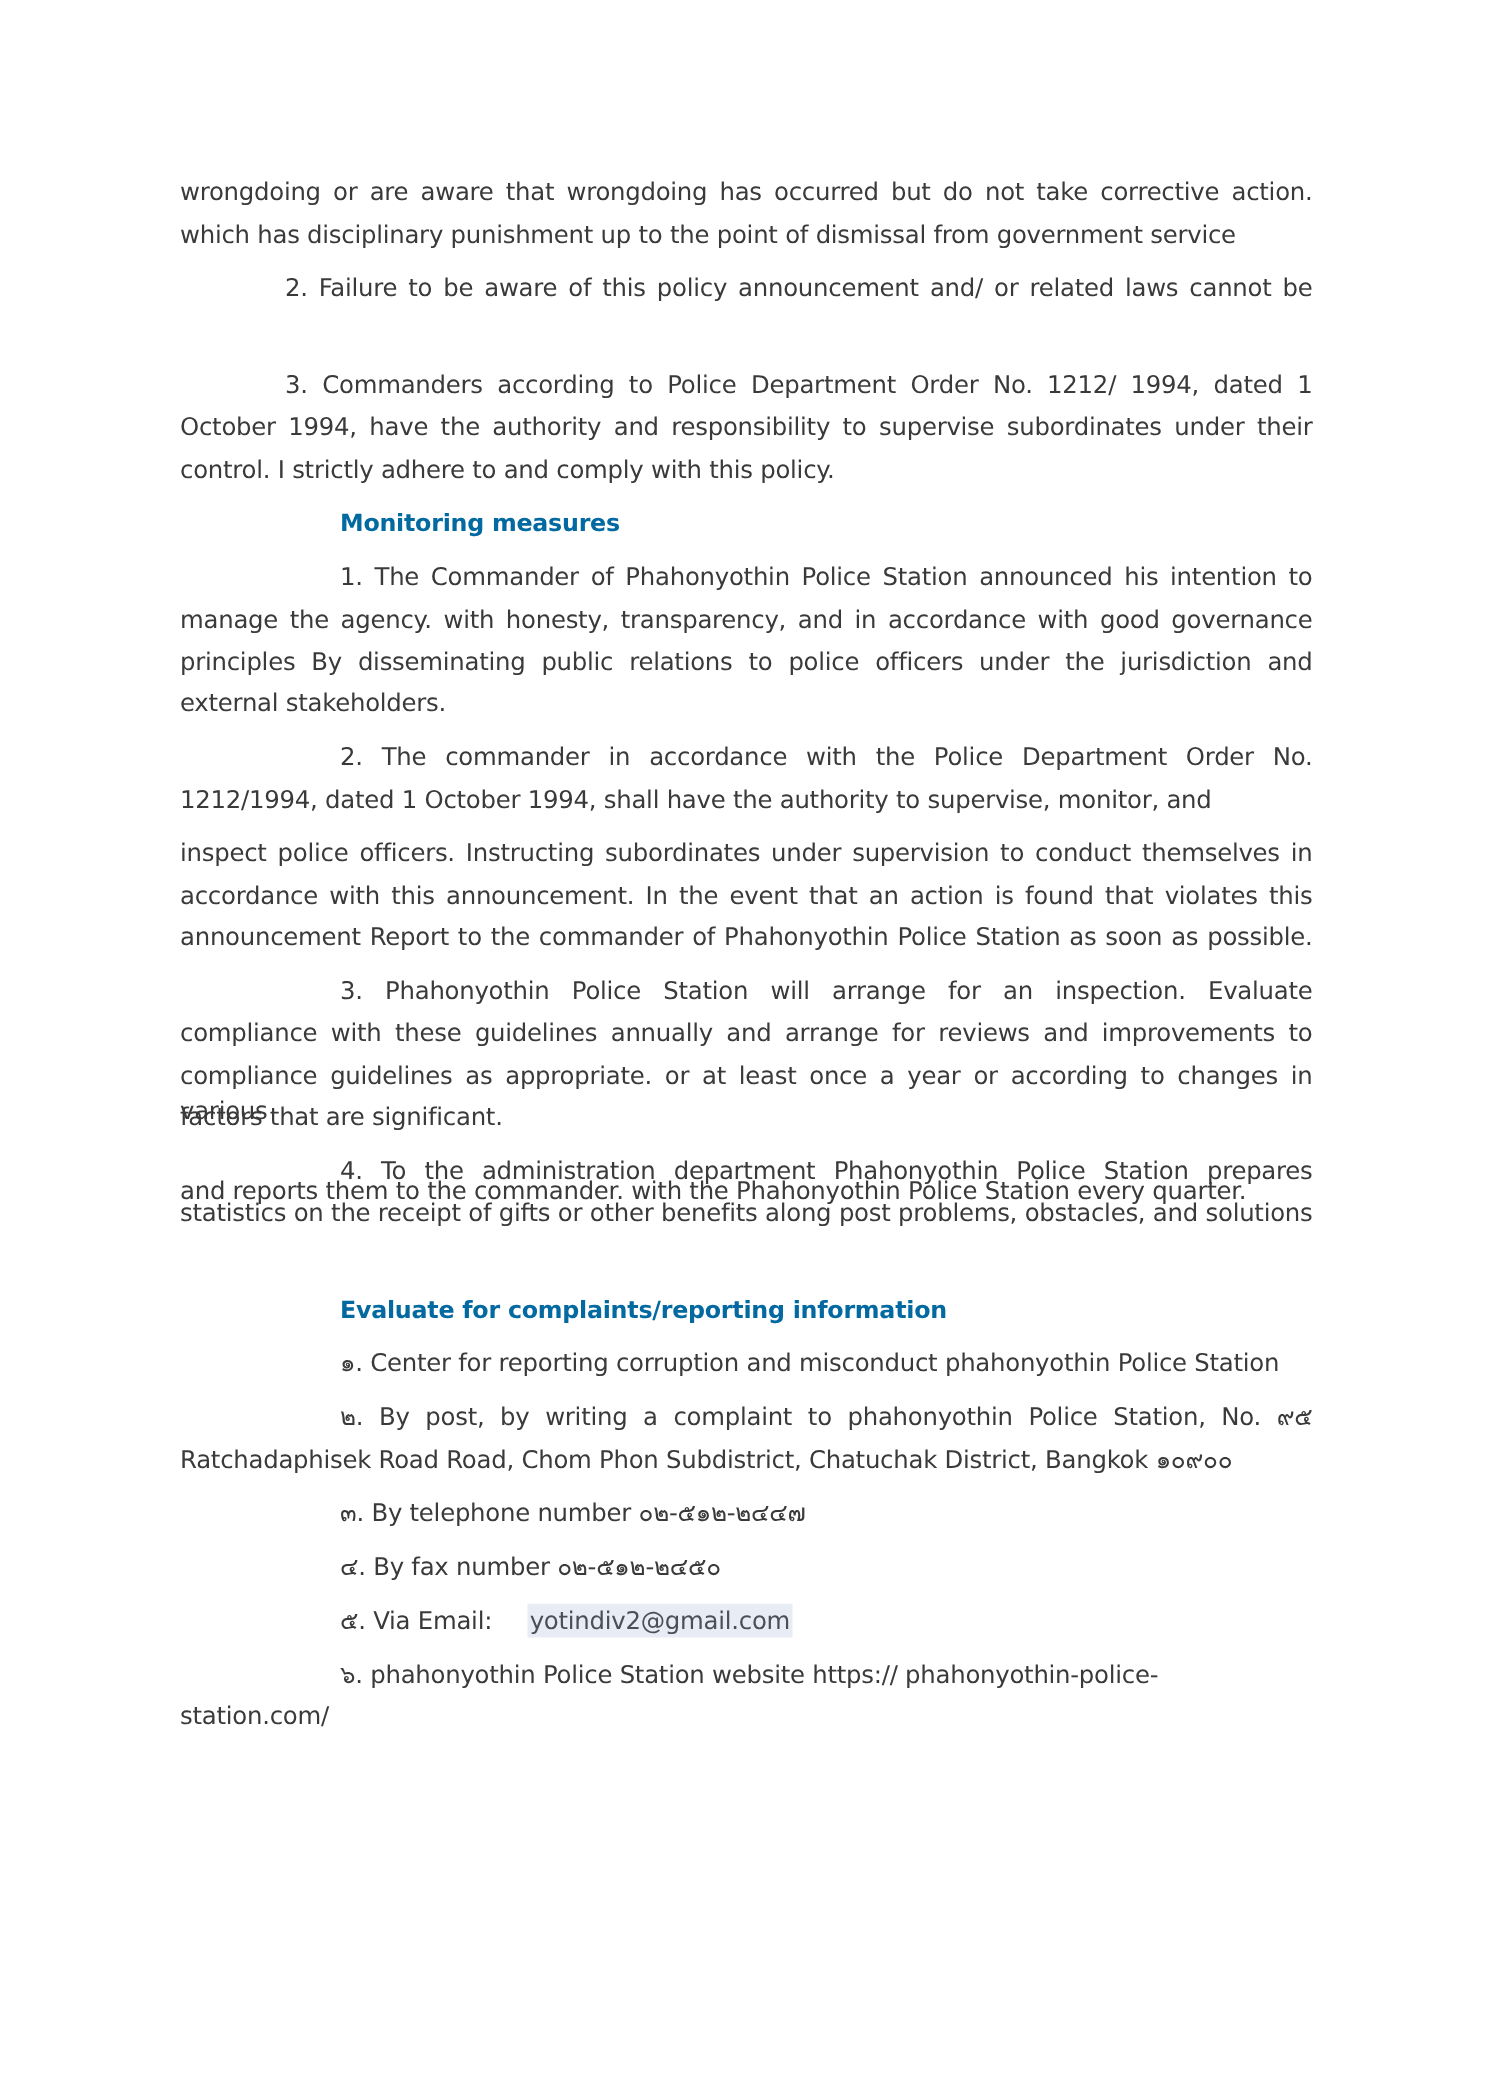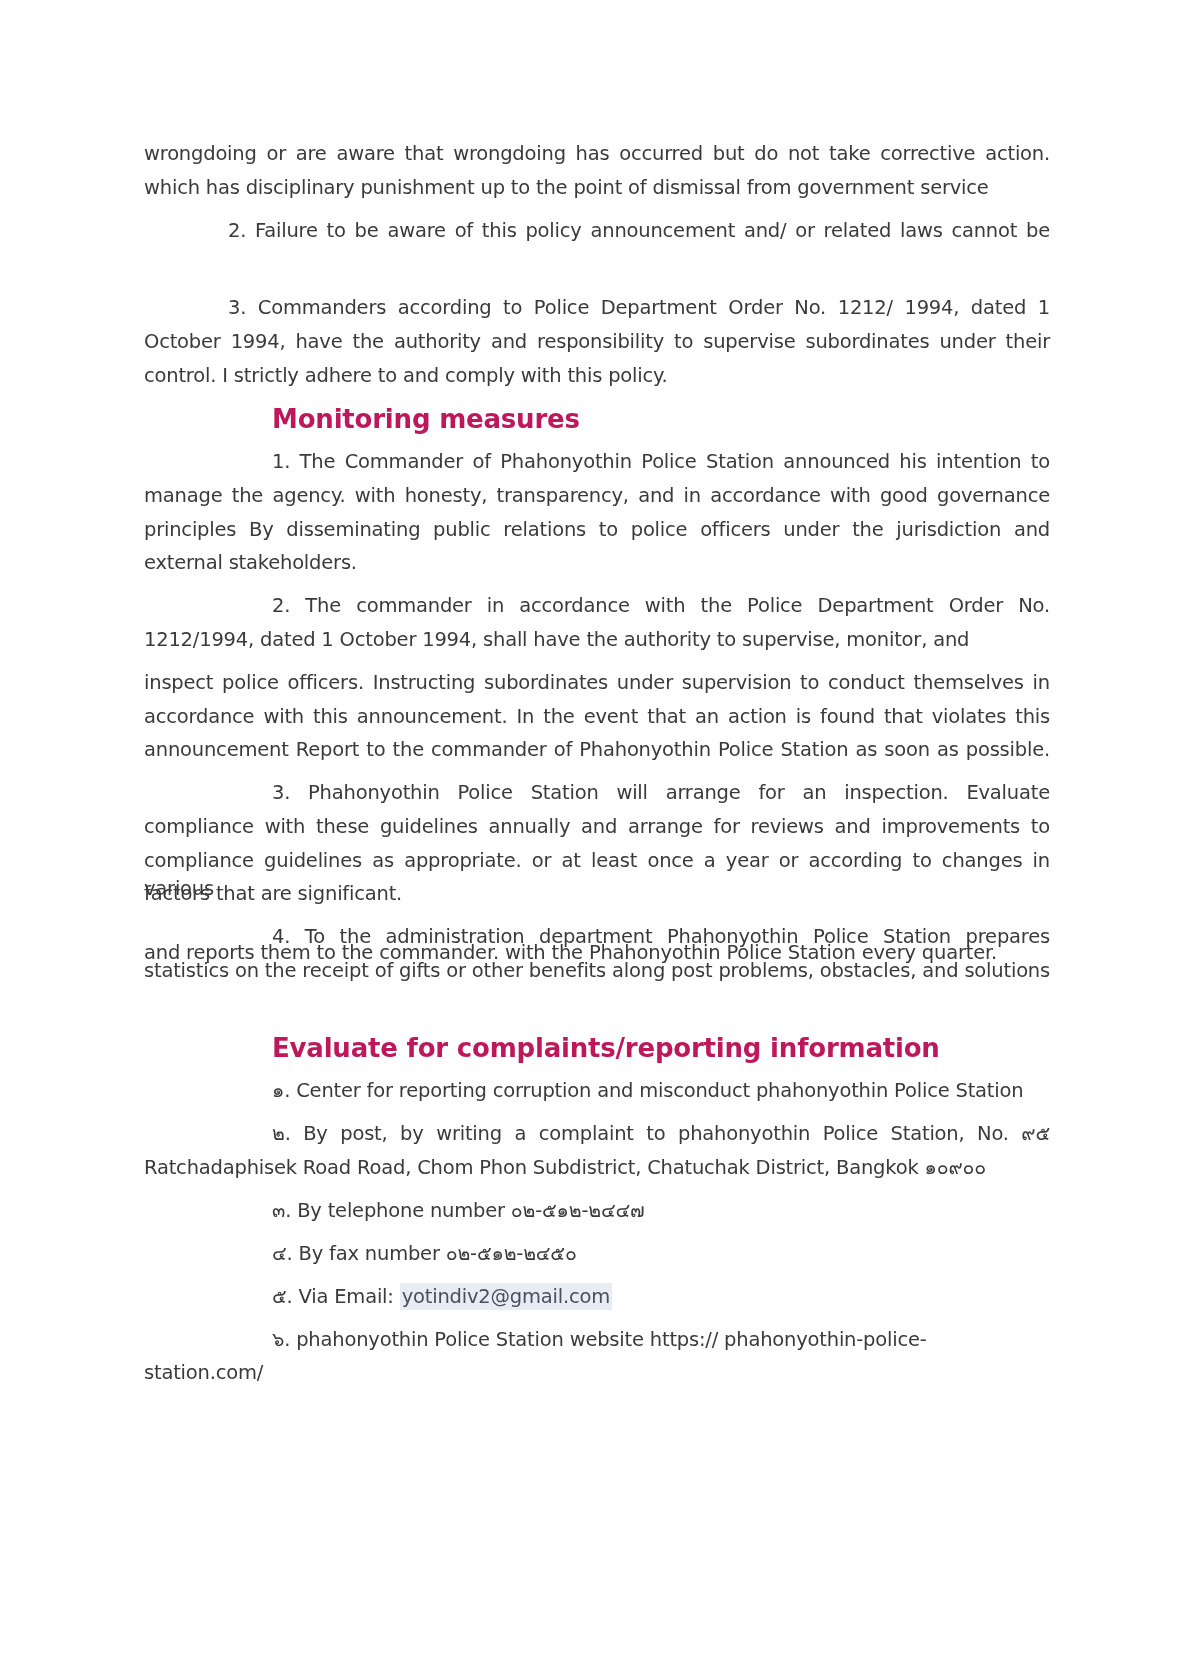--- a/index.html
+++ b/index.html
@@ -4,22 +4,22 @@
   <style>
     html, body { margin: 0; padding: 0; background: #ffffff; }
     body { width: 1188px; height: 1680px; position: relative; overflow: hidden;
            font-family: "DejaVu Sans", sans-serif; color: #3a3a3a; }
     .page { position: absolute; left: 0; top: 0; width: 1023px; height: 1680px; background: #fff; }
     .ln { position: absolute; left: 144px; width: 906px; font-size: 19.5px; line-height: 28px;
           white-space: nowrap; letter-spacing: -0.2px; }
     .just { text-align: justify; text-align-last: justify; white-space: normal; }
     .ind1 { left: 228px; width: 822px; }
     .ind2 { left: 272px; width: 778px; }
-    .head { color: #be185d; font-weight: bold; font-size: 26px; }
-    .email { background: #e8ecf5; color: #4a4f5a; padding: 2px 2px; }
+    .head { color: #0369a1; font-weight: bold; font-size: 19px; }
+    .email { background: #e8ecf5; color: #4a4f5a; padding: 2px 2px; margin-left: 22px; }
   </style>
 </head>
 <body>
 
 <div class="page">
 
   <div class="ln just" style="top:140px">wrongdoing or are aware that wrongdoing has occurred but do not take corrective action.</div>
   <div class="ln" style="top:174px">which has disciplinary punishment up to the point of dismissal from government service</div>
 
   <div class="ln just ind1" style="top:217px">2.  Failure to be aware of this policy announcement and/ or related laws cannot be</div>

